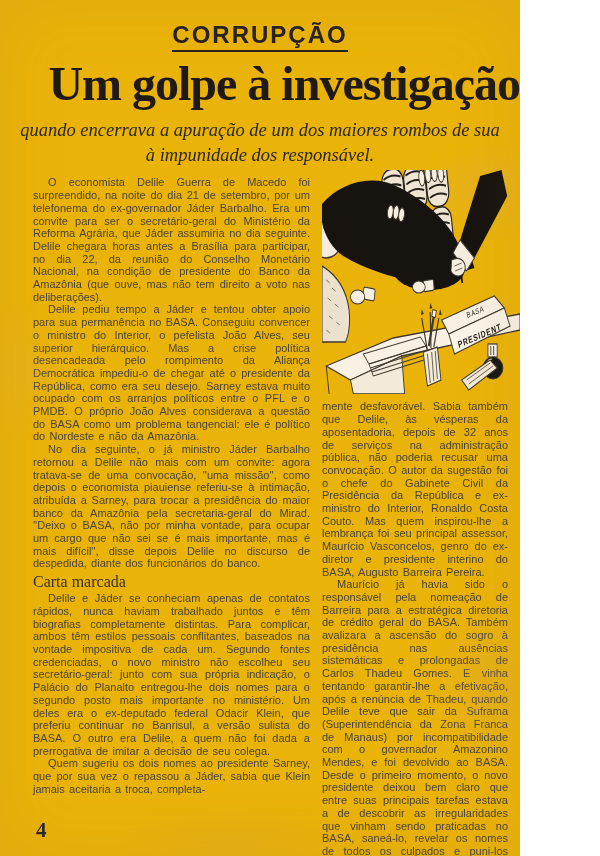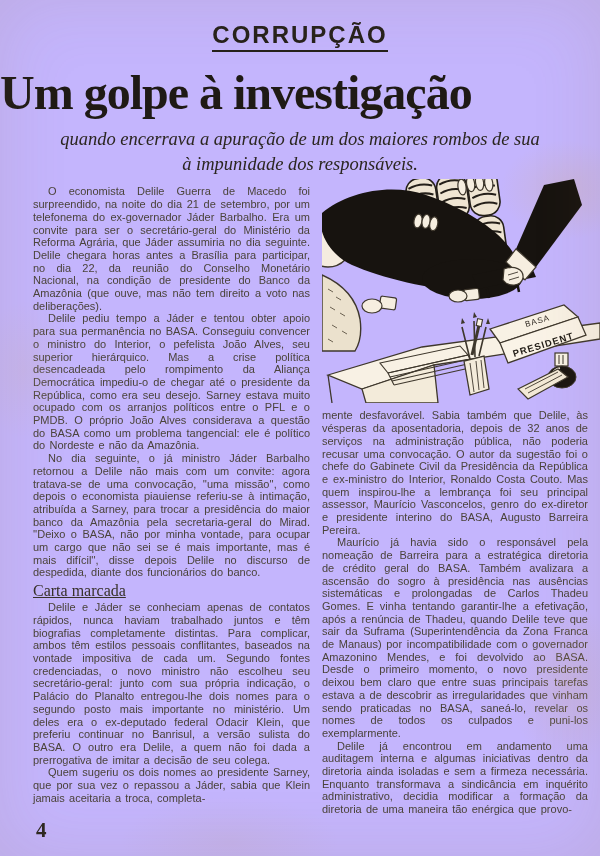--- a/index.html
+++ b/index.html
@@ -1,19 +1,19 @@
 <!DOCTYPE html>
 <html lang="pt-BR"><head>
 <meta charset="utf-8">
 <style>
   html,body{margin:0;padding:0;}
   .page{
     position:relative;
-    width:600px;height:856px;
-    background:#c4b5fd;
+    width:520px;height:856px;
+    background:#eab308;
     overflow:hidden;
     font-family:"Liberation Sans",sans-serif;
     color:#4a433a;
   }
   .vignette{
     position:absolute;inset:0;pointer-events:none;
     box-shadow:inset 0 0 70px rgba(150,110,70,.14);
   }
   .stain{position:absolute;pointer-events:none;border-radius:50%;}
   .stain.s1{right:-30px;top:140px;width:130px;height:100px;
@@ -28,22 +28,22 @@
   .kicker-row{padding-top:23px;text-align:center;}
   .kicker{
     display:inline-block;
     font:600 24px/1 "Liberation Sans",sans-serif;
     letter-spacing:2px;
     color:#26211b;
     border-bottom:2px solid #26211b;
     padding-bottom:3px;
   }
   .headline{
-    margin:16px 0 9px;
-    text-align:left;
+    margin:7px 0 9px;
+    text-align:right;
     font:700 48px/1.05 "Liberation Serif",serif;
     letter-spacing:-1px;
     color:#1f1a15;
   }
   .deck{
     text-align:center;
     font:italic 18.5px/25px "Liberation Serif",serif;
     color:#2b2620;
   }
   .deck .line{white-space:nowrap;}
@@ -64,21 +64,20 @@
     text-align:justify;
     text-indent:15px;
     word-spacing:1.2px;
     color:#4a433a;
     hyphens:auto;-webkit-hyphens:auto;
   }
   .subhead{
     font:400 16px/17px "Liberation Serif",serif;
     color:#37312a;
     margin:3px 0 2px;
-    text-decoration:underline;
   }
   .illustration{
     position:relative;
     height:224px;
     margin:-6px -12px 6px 0; 
   }
   .illustration svg{position:absolute;inset:0;width:100%;height:100%;}
   .pagenum{
     position:absolute;left:36px;top:820px;
     font:700 21px/1 "Liberation Serif",serif;
@@ -95,21 +94,21 @@
   <div class="stain s4"></div>
 
   <div class="kicker-row">
     <span class="kicker">CORRUPÇÃO</span>
   </div>
 
   <h1 class="headline">Um golpe à investigação</h1>
 
   <div class="deck">
     <div class="line">quando encerrava a apuração de um dos maiores rombos de sua</div>
-    <div class="line">à impunidade dos responsáveis.</div>
+    <div class="line">à impunidade dos responsável.</div>
   </div>
 
   <div class="columns">
 
     <div class="col-left">
       <p class="body">O economista Delile Guerra de Macedo foi surpreendido, na noite do dia 21 de setembro, por um telefonema do ex-governador Jáder Barbalho. Era um convite para ser o secretário-geral do Ministério da Reforma Agrária, que Jáder assumiria no dia seguinte. Delile chegara horas antes a Brasília para participar, no dia 22, da reunião do Conselho Monetário Nacional, na condição de presidente do Banco da Amazônia (que ouve, mas não tem direito a voto nas deliberações).</p>
       <p class="body">Delile pediu tempo a Jáder e tentou obter apoio para sua permanência no BASA. Conseguiu convencer o ministro do Interior, o pefelista João Alves, seu superior hierárquico. Mas a crise política desencadeada pelo rompimento da Aliança Democrática impediu-o de chegar até o presidente da República, como era seu desejo. Sarney estava muito ocupado com os arranjos políticos entre o PFL e o PMDB. O próprio João Alves considerava a questão do BASA como um problema tangencial: ele é político do Nordeste e não da Amazônia.</p>
       <p class="body">No dia seguinte, o já ministro Jáder Barbalho retornou a Delile não mais com um convite: agora tratava-se de uma convocação, ''uma missão'', como depois o economista piauiense referiu-se à intimação, atribuída a Sarney, para trocar a presidência do maior banco da Amazônia pela secretaria-geral do Mirad. ''Deixo o BASA, não por minha vontade, para ocupar um cargo que não sei se é mais importante, mas é mais difícil'', disse depois Delile no discurso de despedida, diante dos funcionários do banco.</p>
       <div class="subhead">Carta marcada</div>
       <p class="body">Delile e Jáder se conheciam apenas de contatos rápidos, nunca haviam trabalhado juntos e têm biografias completamente distintas. Para complicar, ambos têm estilos pessoais conflitantes, baseados na vontade impositiva de cada um. Segundo fontes credenciadas, o novo ministro não escolheu seu secretário-geral: junto com sua própria indicação, o Palácio do Planalto entregou-lhe dois nomes para o segundo posto mais importante no ministério. Um deles era o ex-deputado federal Odacir Klein, que preferiu continuar no Banrisul, a versão sulista do BASA. O outro era Delile, a quem não foi dada a prerrogativa de imitar a decisão de seu colega.</p>

